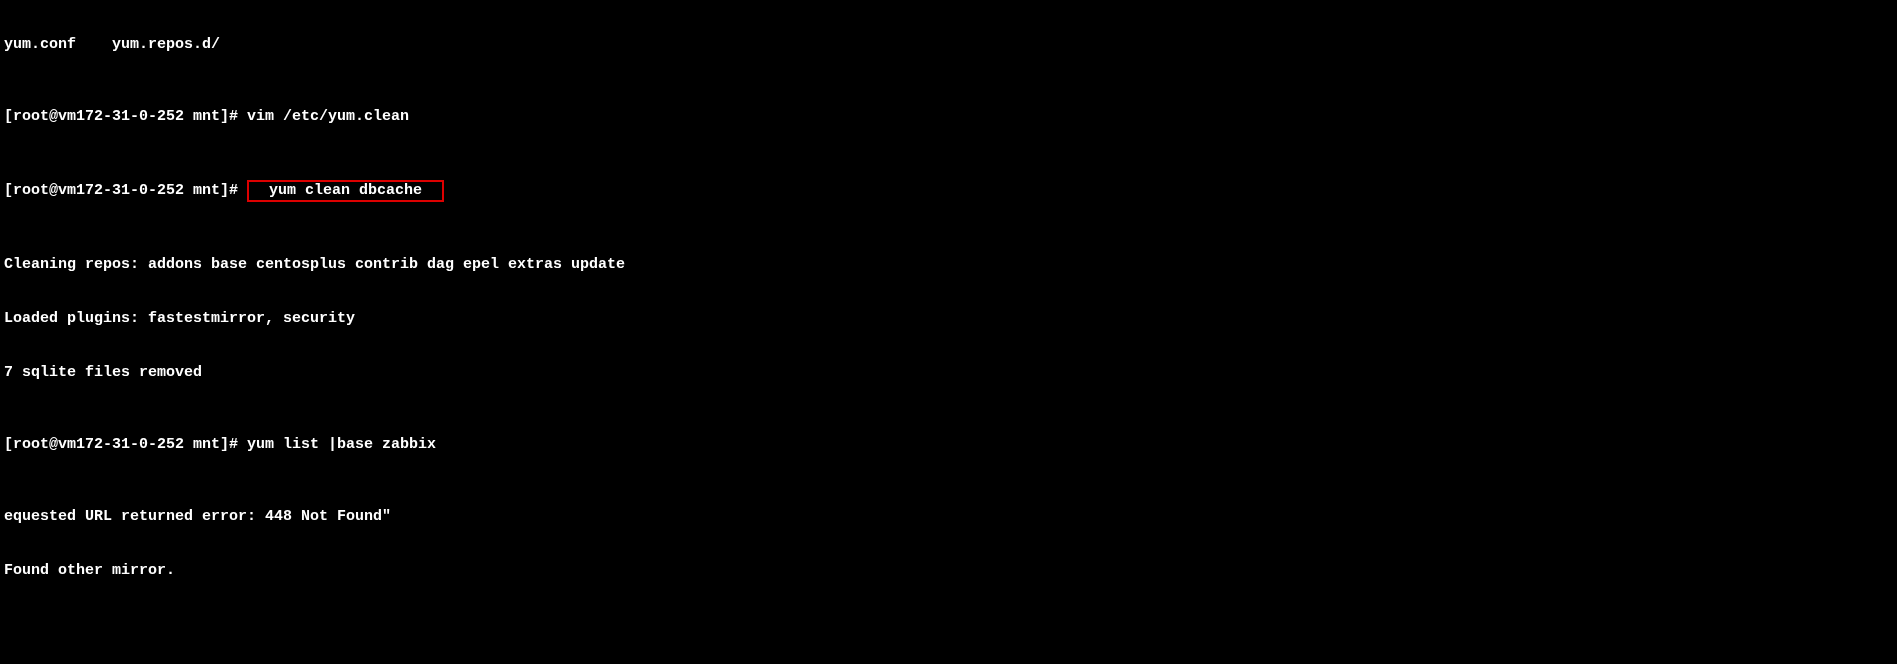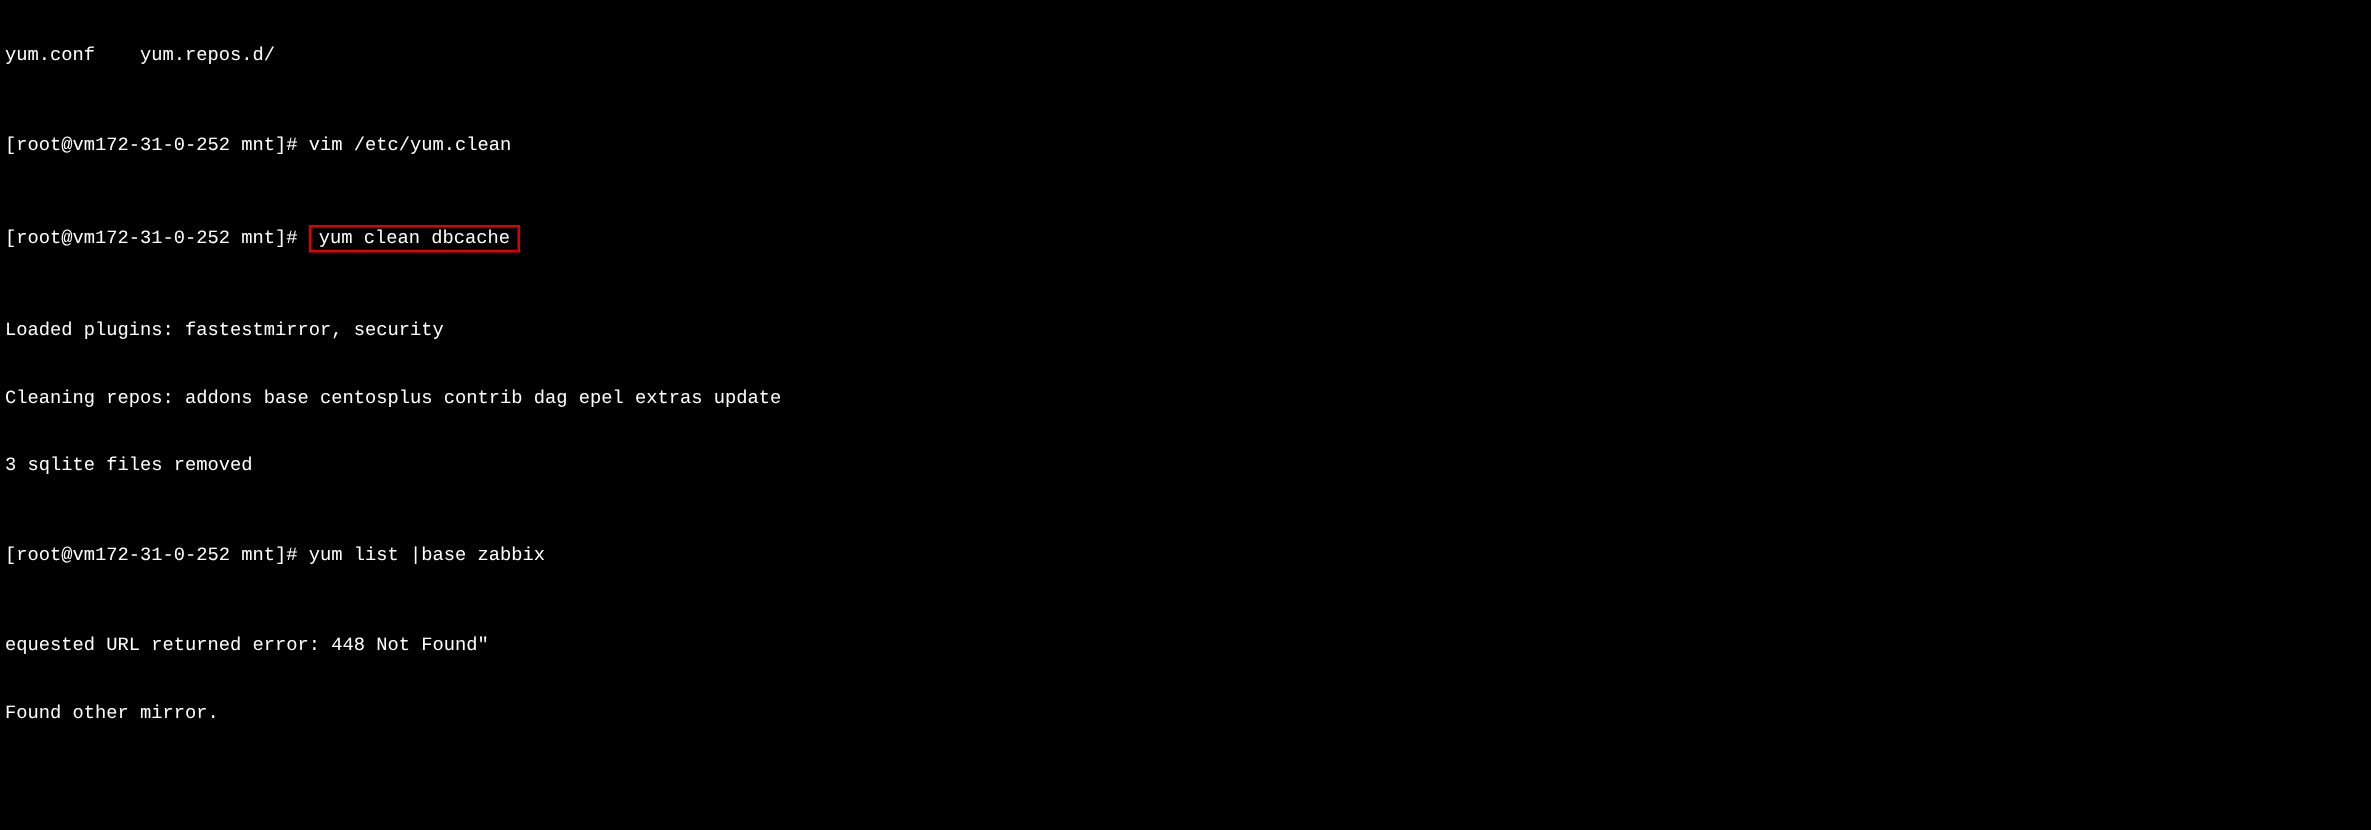--- a/index.html
+++ b/index.html
@@ -9,40 +9,41 @@
     font-family:"Courier New",Consolas,monospace;
     font-size:15px;
     line-height:1.2;
   }
   .terminal{
     padding:0 4px;
     white-space:pre;
   }
   .row{
     display:block;
+    font-weight:bold;
   }
   .box{
     border:2px solid #d00;
-    padding:0 6px;
+    padding:0 20px;
     display:inline-block;
   }
 </style>
 </head>
 <body>
 
 <div class="terminal">
   <span class="row">yum.conf    yum.repos.d/</span>
 
   <span class="row"><span>[root@vm172-31-0-252 mnt]# </span><span>vim /etc/yum.clean</span></span>
 
   <span class="row"><span>[root@vm172-31-0-252 mnt]# </span><span class="box">yum clean dbcache</span></span>
 
+  <span class="row">Cleaning repos: addons base centosplus contrib dag epel extras update</span>
   <span class="row">Loaded plugins: fastestmirror, security</span>
-  <span class="row">Cleaning repos: addons base centosplus contrib dag epel extras update</span>
-  <span class="row">3 sqlite files removed</span>
+  <span class="row">7 sqlite files removed</span>
 
   <span class="row"><span>[root@vm172-31-0-252 mnt]# </span><span>yum list |base zabbix</span></span>
 
   <span class="row">equested URL returned error: 448 Not Found"</span>
   <span class="row">Found other mirror.</span>
   
 
   
 
   

